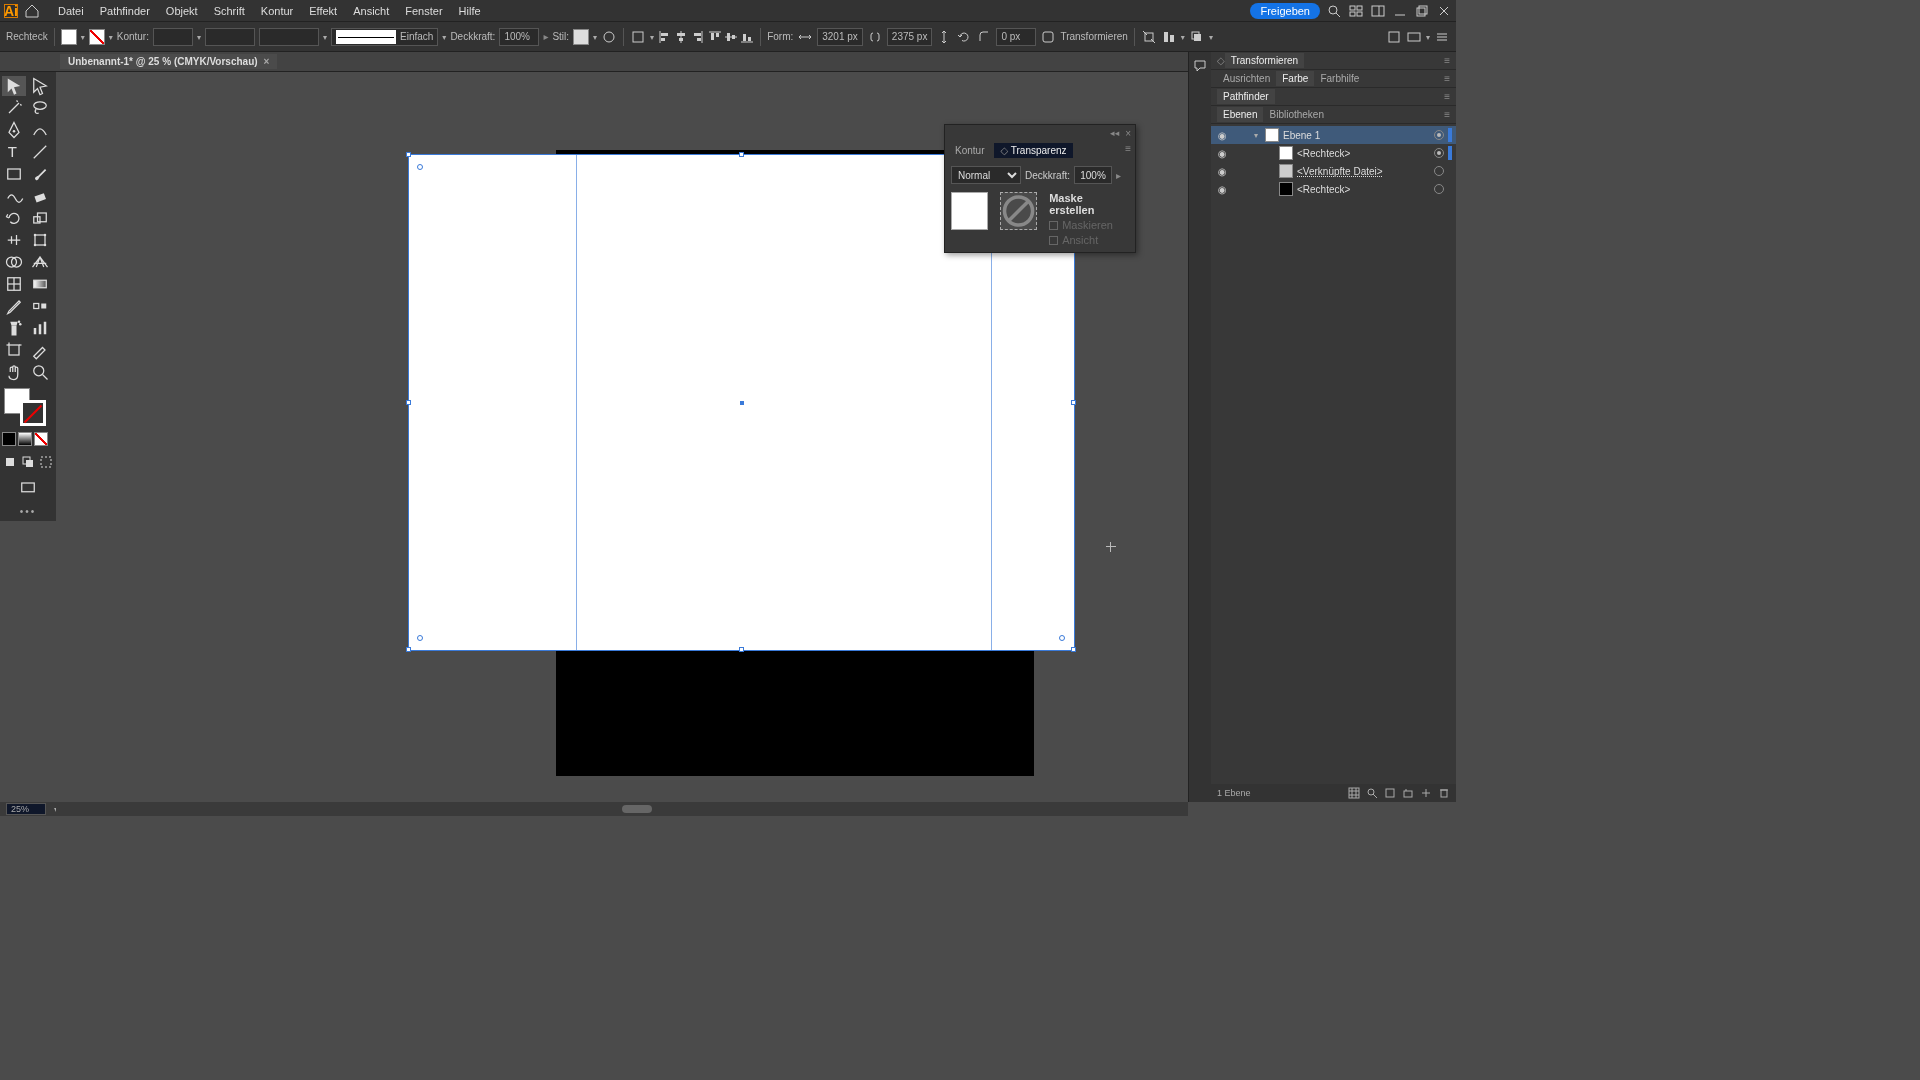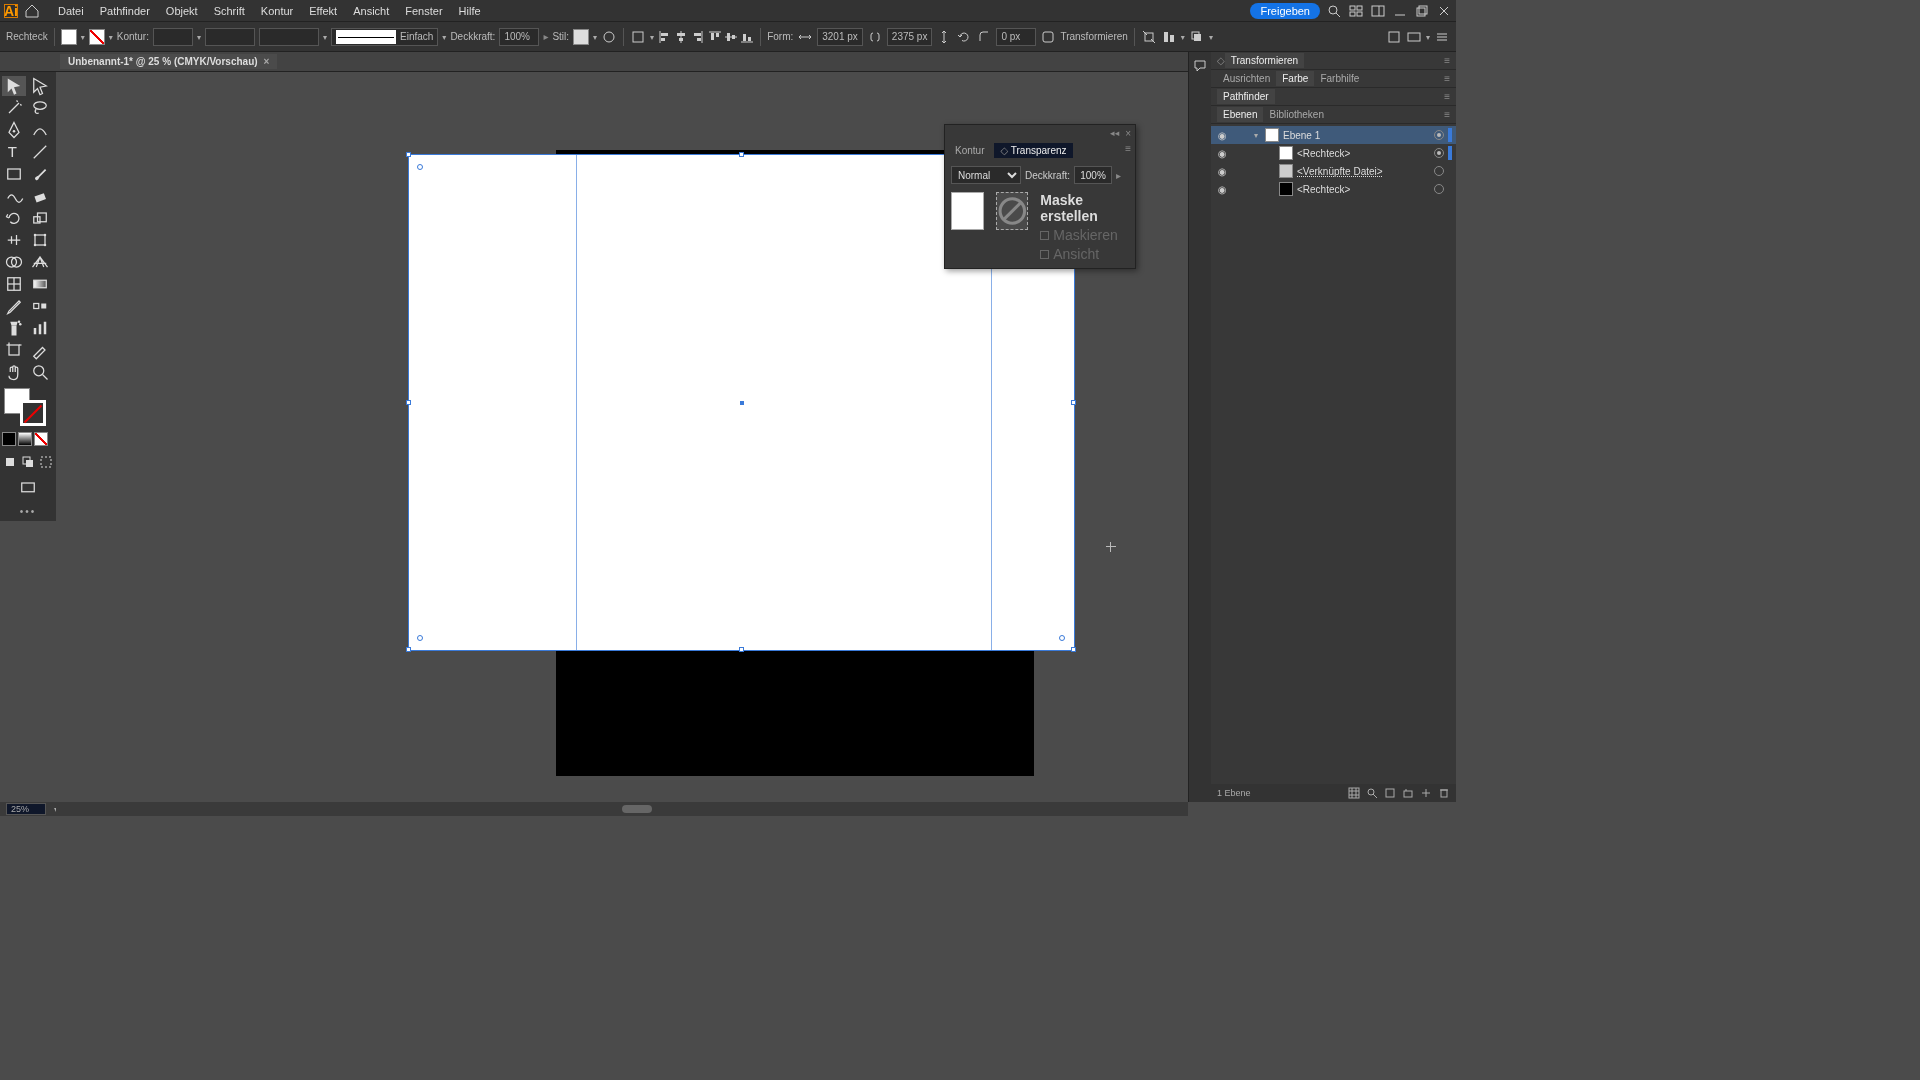--- a/index.html
+++ b/index.html
@@ -95,21 +95,21 @@
 #transparency-panel .tp-tabs .tab.active { background:#0f172a; color:#eee; }
 #transparency-panel .tp-body { padding:6px; }
 #transparency-panel .tp-controls { display:flex; align-items:center; gap:4px; margin-bottom:8px; }
 #transparency-panel .tp-controls select,
 #transparency-panel .tp-controls .field { background:#2a2a2a; border:1px solid #555; height:18px; font-size:10px; color:#ddd; padding:0 2px; }
 #transparency-panel .tp-controls select { width:70px; }
 #transparency-panel .tp-controls .field { width:38px; display:flex; align-items:center; justify-content:center; }
 #transparency-panel .tp-preview { display:flex; gap:12px; align-items:flex-start; }
 #transparency-panel .tp-preview .box { width:38px; height:38px; border:1px solid #aaa; background:#fff; display:flex; align-items:center; justify-content:center; }
 #transparency-panel .tp-preview .box.mask { background:#4a4a4a; border-style:dashed; }
-#transparency-panel .tp-options { display:flex; flex-direction:column; gap:3px; font-size:14px; }
+#transparency-panel .tp-options { display:flex; flex-direction:column; gap:3px; font-size:11px; }
 #transparency-panel .tp-options .opt { display:flex; align-items:center; gap:4px; }
 #transparency-panel .tp-options .opt.disabled { color:#666; }
 #transparency-panel .tp-options .cb { width:9px; height:9px; border:1px solid #666; }
 
 
 #statusbar { position:absolute; bottom:0; left:0; right:268px; height:14px; background:#3a3a3a; display:flex; align-items:center; padding:0 6px; gap:8px; font-size:9px; color:#aaa; }
 #statusbar .field { background:#0f172a; border:1px solid #555; padding:0 4px; height:12px; display:flex; align-items:center; min-width:40px; }
 
 svg { width:100%; height:100%; }
 </style>

